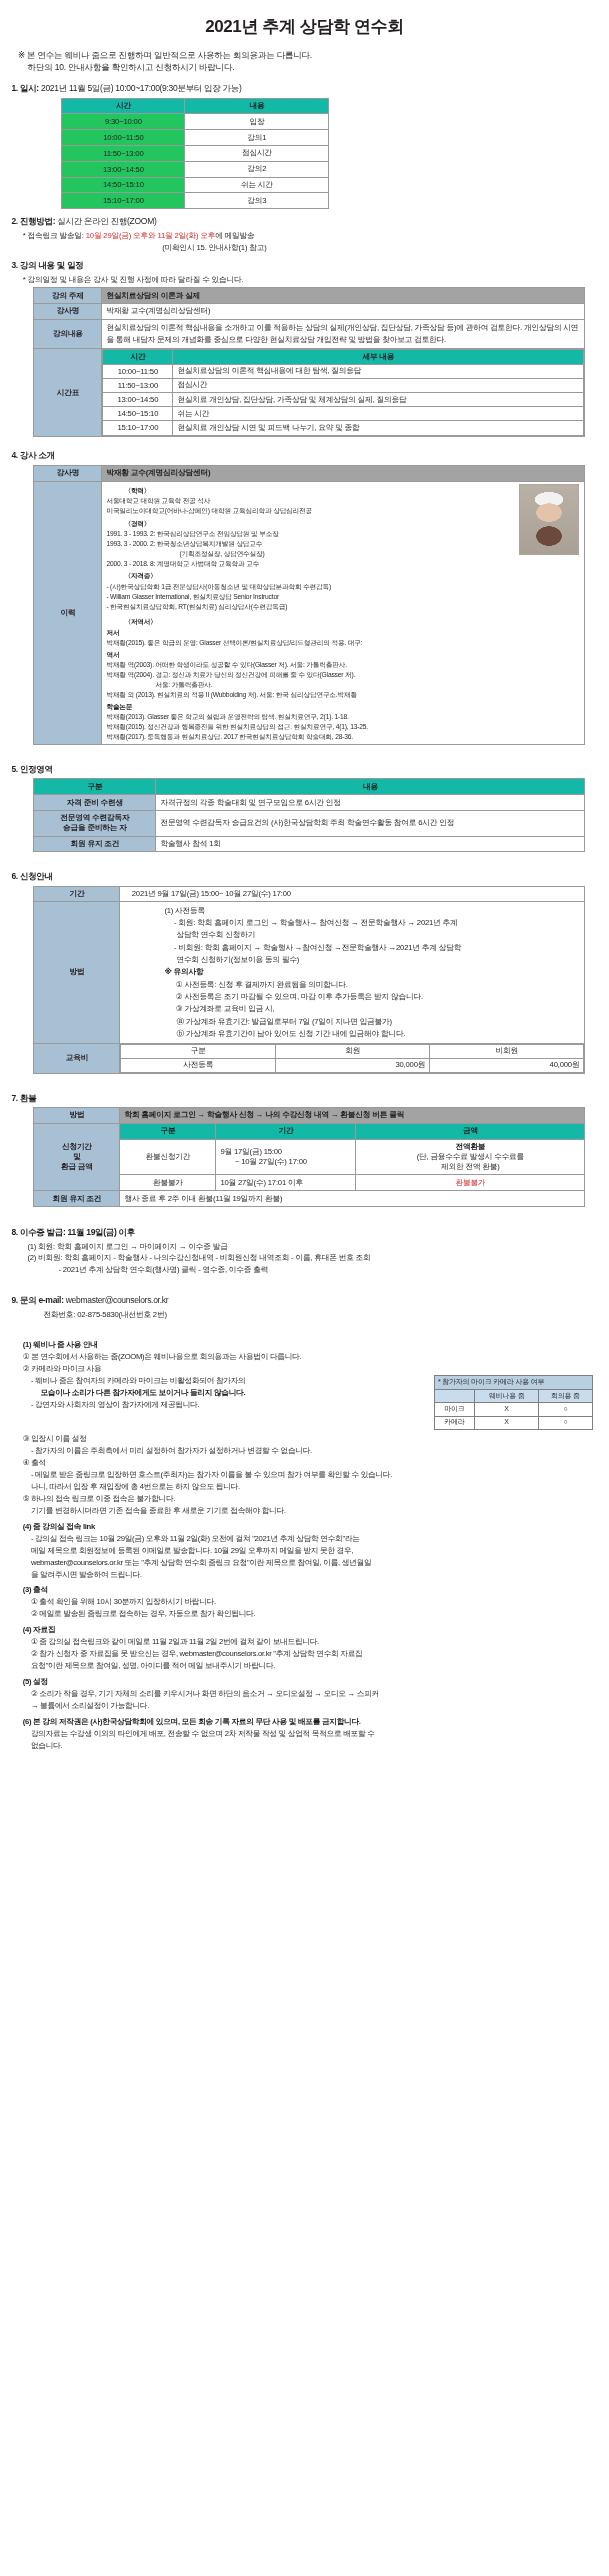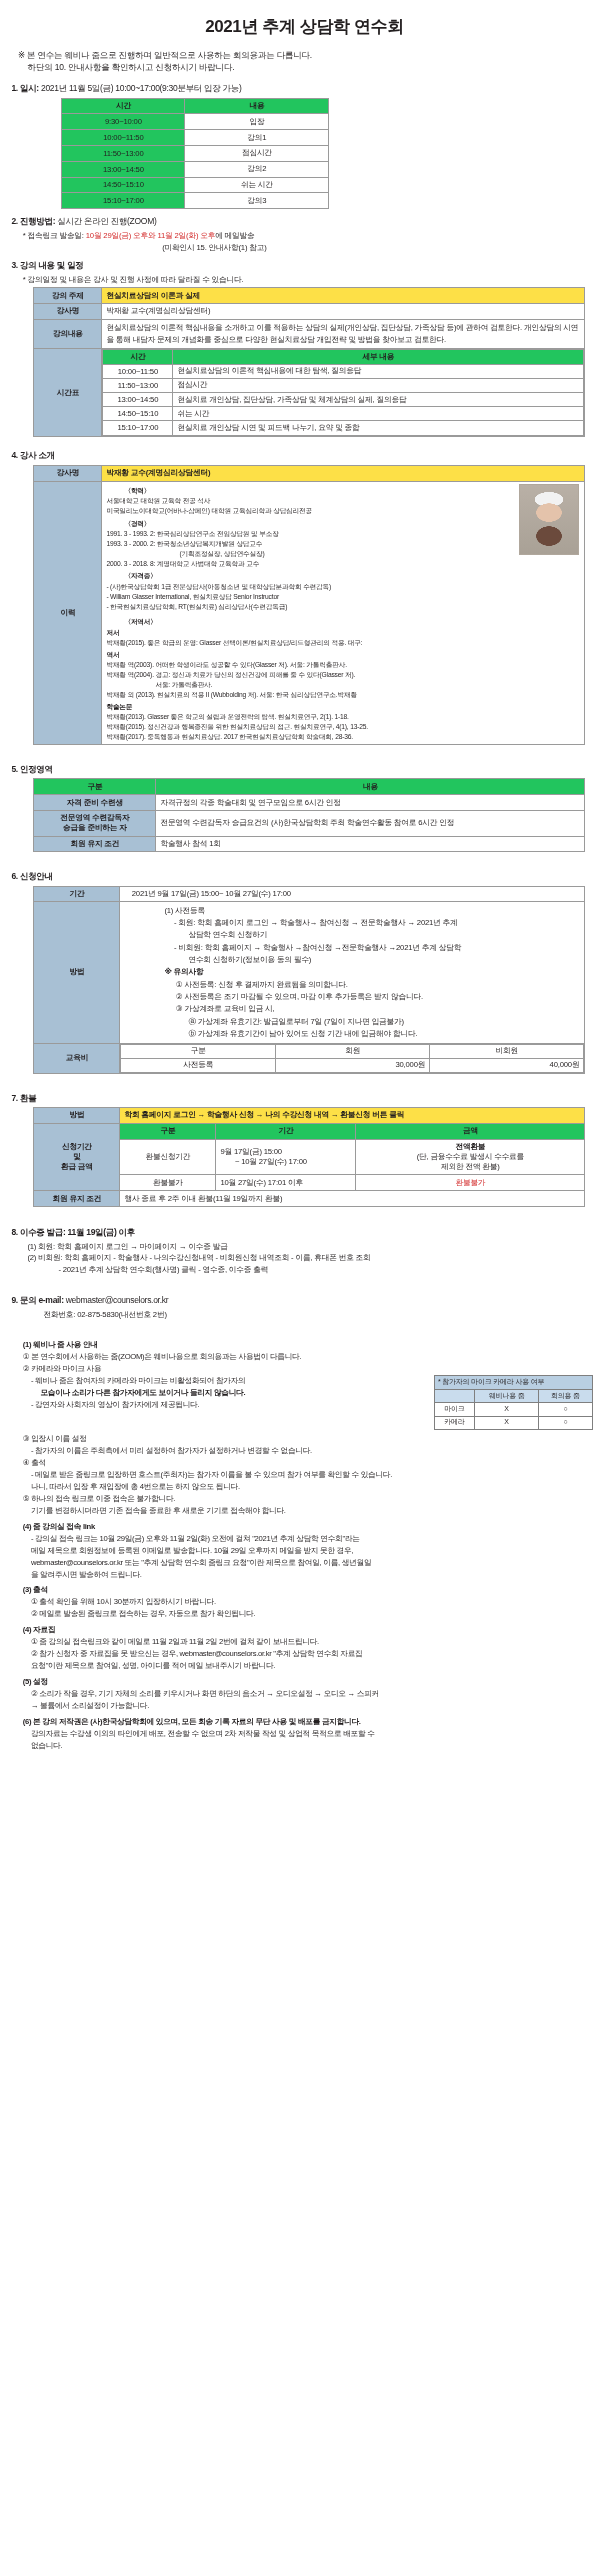--- a/index.html
+++ b/index.html
@@ -27,22 +27,22 @@
   .sec { margin-bottom:7.3px; }
   .sec-head { font-size:8.5px; font-weight:bold; letter-spacing:-0.3px; margin:0 0 2.4px 0; }
   .sec-head .reg { font-weight:normal; }
   .sub { font-size:7.7px; letter-spacing:-0.2px; margin:0 0 2.4px 11.4px; }
   .red { color:#d32a2a; }
   .center { text-align:center; }
 
   table { border-collapse:collapse; font-size:7.7px; letter-spacing:-0.2px; }
   table.t { border:0.8px solid #7f7f7f; }
   table.t td, table.t th { border:0.8px solid #9a9a9a; padding:2.4px 4px; vertical-align:middle; }
-  .hd { background:#22c55e; font-weight:bold; text-align:center; }
-  .hd-l { background:#fde047; font-weight:bold; text-align:left; }
+  .hd { background:#14b8a6; font-weight:bold; text-align:center; }
+  .hd-l { background:#a3a3a3; font-weight:bold; text-align:left; }
   .lbl { background:#a8c0d4; font-weight:bold; text-align:center; }
   .timecell { background:#22c55e; text-align:center; }
 
   
   table.sched { width:268px; margin-left:50px; }
   table.sched td { height:15.4px; }
   table.sched .c1 { width:123px; }
   table.sched .c2 { width:144px; text-align:center; }
 
   
@@ -69,21 +69,21 @@
     border:0.8px solid #b0a79c;
   }
 
   table.area .c-lbl { width:122px; }
   table.area td.desc { text-align:left; }
 
   table.apply .c-lbl { width:86px; }
   table.apply .mbody { line-height:1.6;padding-left:44px; }
   .lvl1 { margin-left:0; }
   .lvl2 { margin-left:9.7px; }
-  .lvl3 { margin-left:24px; }
+  .lvl3 { margin-left:12px; }
   .lvl4 { margin-left:11.4px; }
   .b { font-weight:bold; }
 
   table.fee { width:100%; border-collapse:collapse; }
   table.fee td { border:0.8px solid #9a9a9a; padding:1.6px 4px; text-align:center; }
   table.fee td.amt { text-align:right; }
 
   table.refund .c-lbl { width:86px; }
   table.refund td.c-div { width:96px; text-align:center; }
   table.refund td.c-per { width:140px; }

